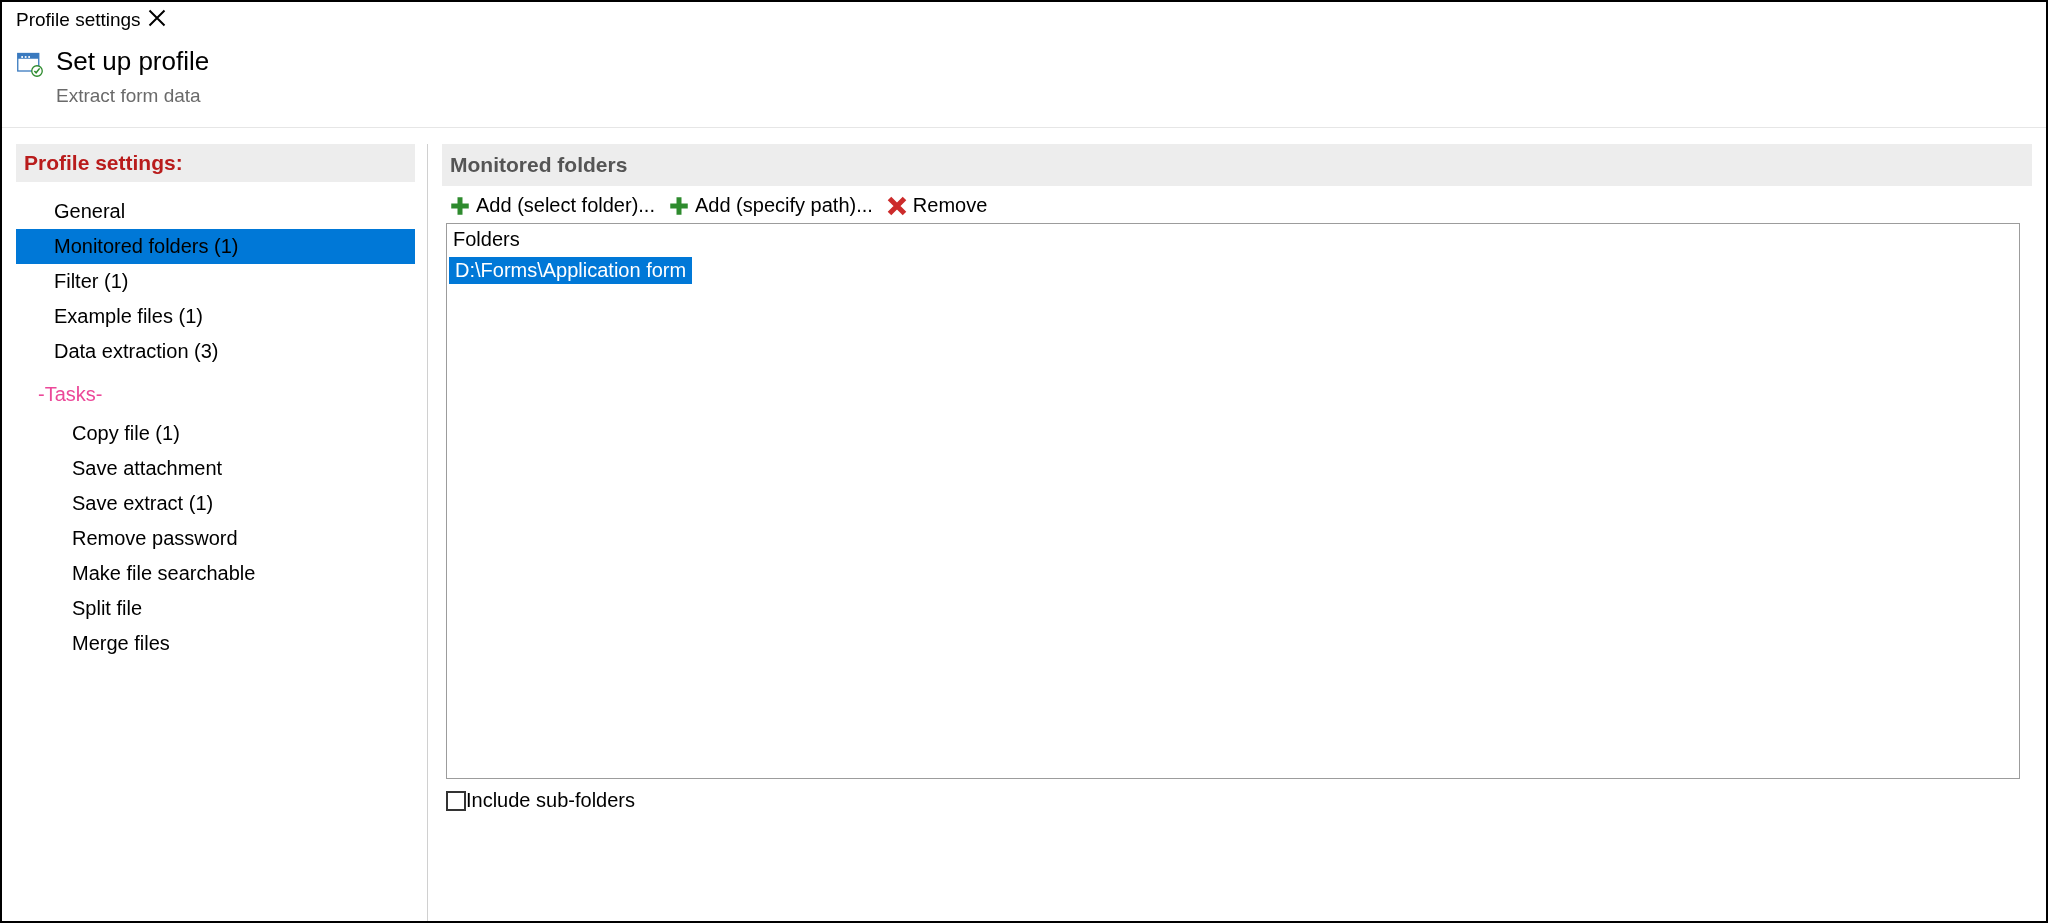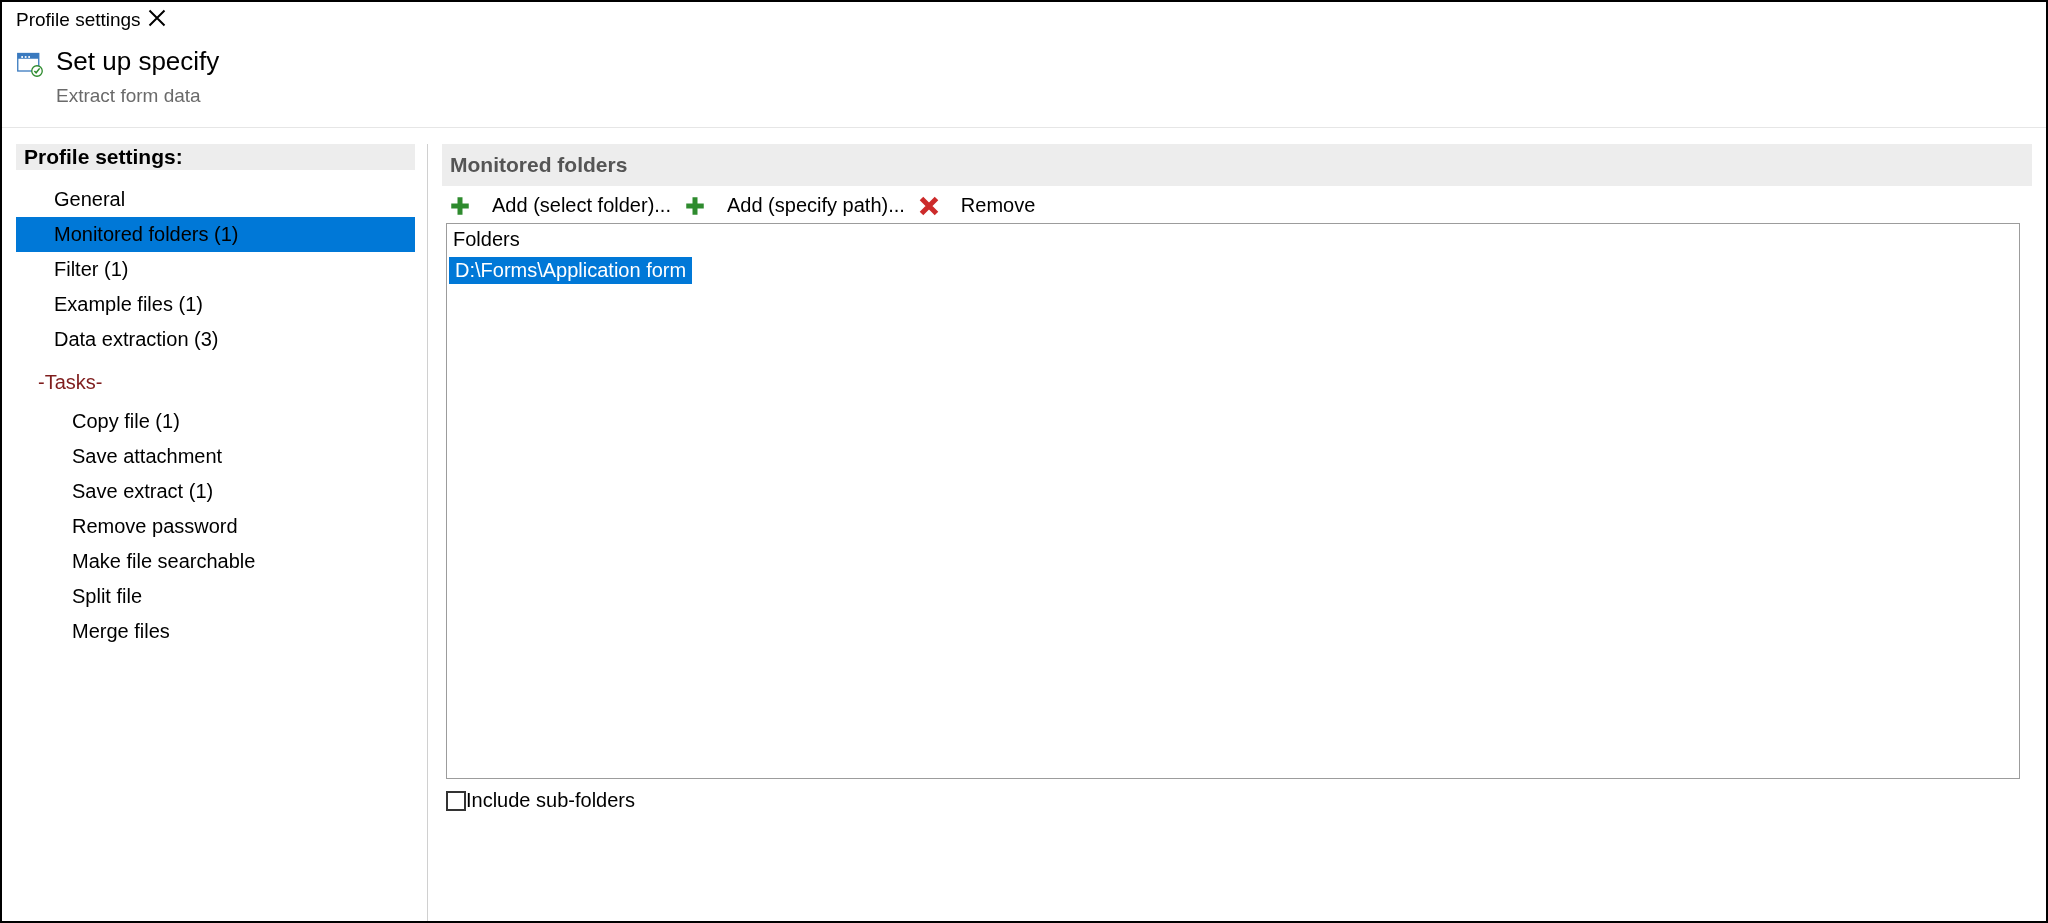--- a/index.html
+++ b/index.html
@@ -60,37 +60,37 @@
   }
   .sidebar {
     width: 412px;
     flex-shrink: 0;
     border-right: 1px solid #d0d0d0;
     padding-right: 12px;
   }
   .sidebar-header {
     background: #ededed;
     font-weight: 600;
-    color: #000000;
+    color: #b91c1c;
     font-size: 21px;
-    padding: 1px 8px;
+    padding: 7px 8px;
     margin-bottom: 12px;
   }
   .nav-item {
     padding: 6px 8px 6px 38px;
     font-size: 20px;
     cursor: pointer;
   }
   .nav-item.selected {
     background: #0078d7;
     color: #000000;
   }
   .nav-group {
     padding: 14px 8px 10px 22px;
-    color: #7f1d1d;
+    color: #ec4899;
     font-size: 20px;
   }
   .task-item {
     padding: 6px 8px 6px 56px;
     font-size: 20px;
     cursor: pointer;
   }
   .main {
     flex: 1;
     padding-left: 14px;
@@ -108,21 +108,21 @@
   .toolbar {
     display: flex;
     align-items: center;
     gap: 6px;
     padding: 2px 0 4px 0;
     margin-left: 4px;
   }
   .tool-btn {
     display: inline-flex;
     align-items: center;
-    gap: 22px;
+    gap: 6px;
     padding: 2px 4px;
     font-size: 20px;
     cursor: pointer;
   }
   .plus-icon, .x-icon {
     width: 20px;
     height: 20px;
     flex-shrink: 0;
   }
   .list-box {
@@ -180,21 +180,21 @@
         <rect x="2" y="4" width="24" height="20" fill="#fff" stroke="#3a7abf" stroke-width="1.5"></rect>
         <rect x="2" y="4" width="24" height="6" fill="#3a7abf"></rect>
         <rect x="6" y="7" width="2" height="2" fill="#fff"></rect>
         <rect x="10" y="7" width="2" height="2" fill="#fff"></rect>
         <rect x="14" y="7" width="2" height="2" fill="#fff"></rect>
         <circle cx="24" cy="24" r="6" fill="#fff" stroke="#2e8b2e" stroke-width="1.5"></circle>
         <path d="M21 24 l2 2 l4 -5" stroke="#2e8b2e" stroke-width="1.8" fill="none"></path>
       </svg>
     </span>
     <div>
-      <div class="header-title">Set up specify</div>
+      <div class="header-title">Set up profile</div>
       <div class="header-sub">Extract form data</div>
     </div>
   </div>
 
   <div class="body">
 
     <div class="sidebar">
       <div class="sidebar-header">Profile settings:</div>
 
       <div class="nav-item">General</div>

